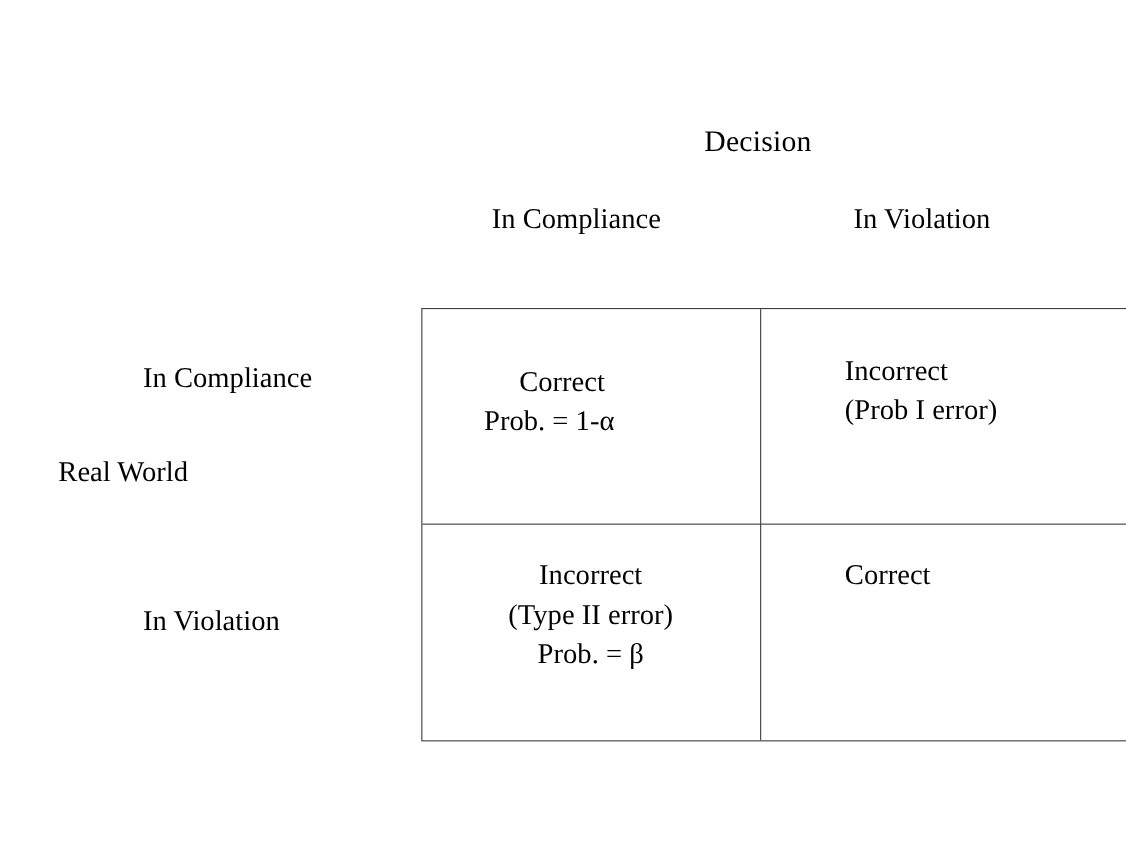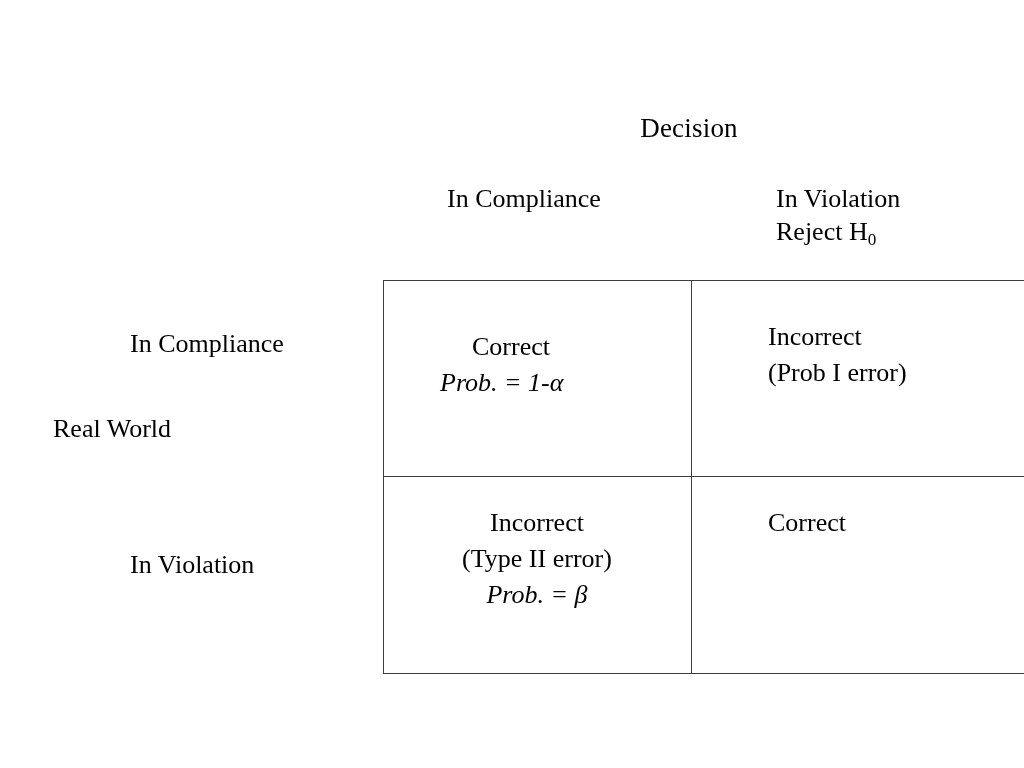--- a/index.html
+++ b/index.html
@@ -108,36 +108,35 @@
   .cell-tr       { left: 384px; top:  38px; }
   .cell-tr .line { display: block; }
 
   
   .cell-bl       { left:  57px; top: 224px; width: 192px; text-align: center; }
   .cell-bl .line { display: block; }
 
   
   .cell-br       { left: 384px; top: 224px; }
 
-  .greek { font-family: "Liberation Serif", "DejaVu Serif", serif; font-style: italic; }
+  .greek { font-family: "Liberation Serif", "DejaVu Serif", serif; }
 </style>
 </head>
 <body>
 
 <div class="canvas">
 
   <div class="decision-title">Decision</div>
 
   <div class="col-header col-header-compliance">
     <span class="line">In Compliance</span>
   </div>
 
   <div class="col-header col-header-violation">
     <span class="line">In Violation</span>
-    <span class="line"><span>Reject H</span><sub>0</sub></span>
   </div>
 
   <div class="row-label row-label-compliance">In Compliance</div>
 
   <div class="row-label row-label-realworld">Real World</div>
 
   <div class="row-label row-label-violation">In Violation</div>
 
   <div class="matrix">
     <div class="vline"></div>

